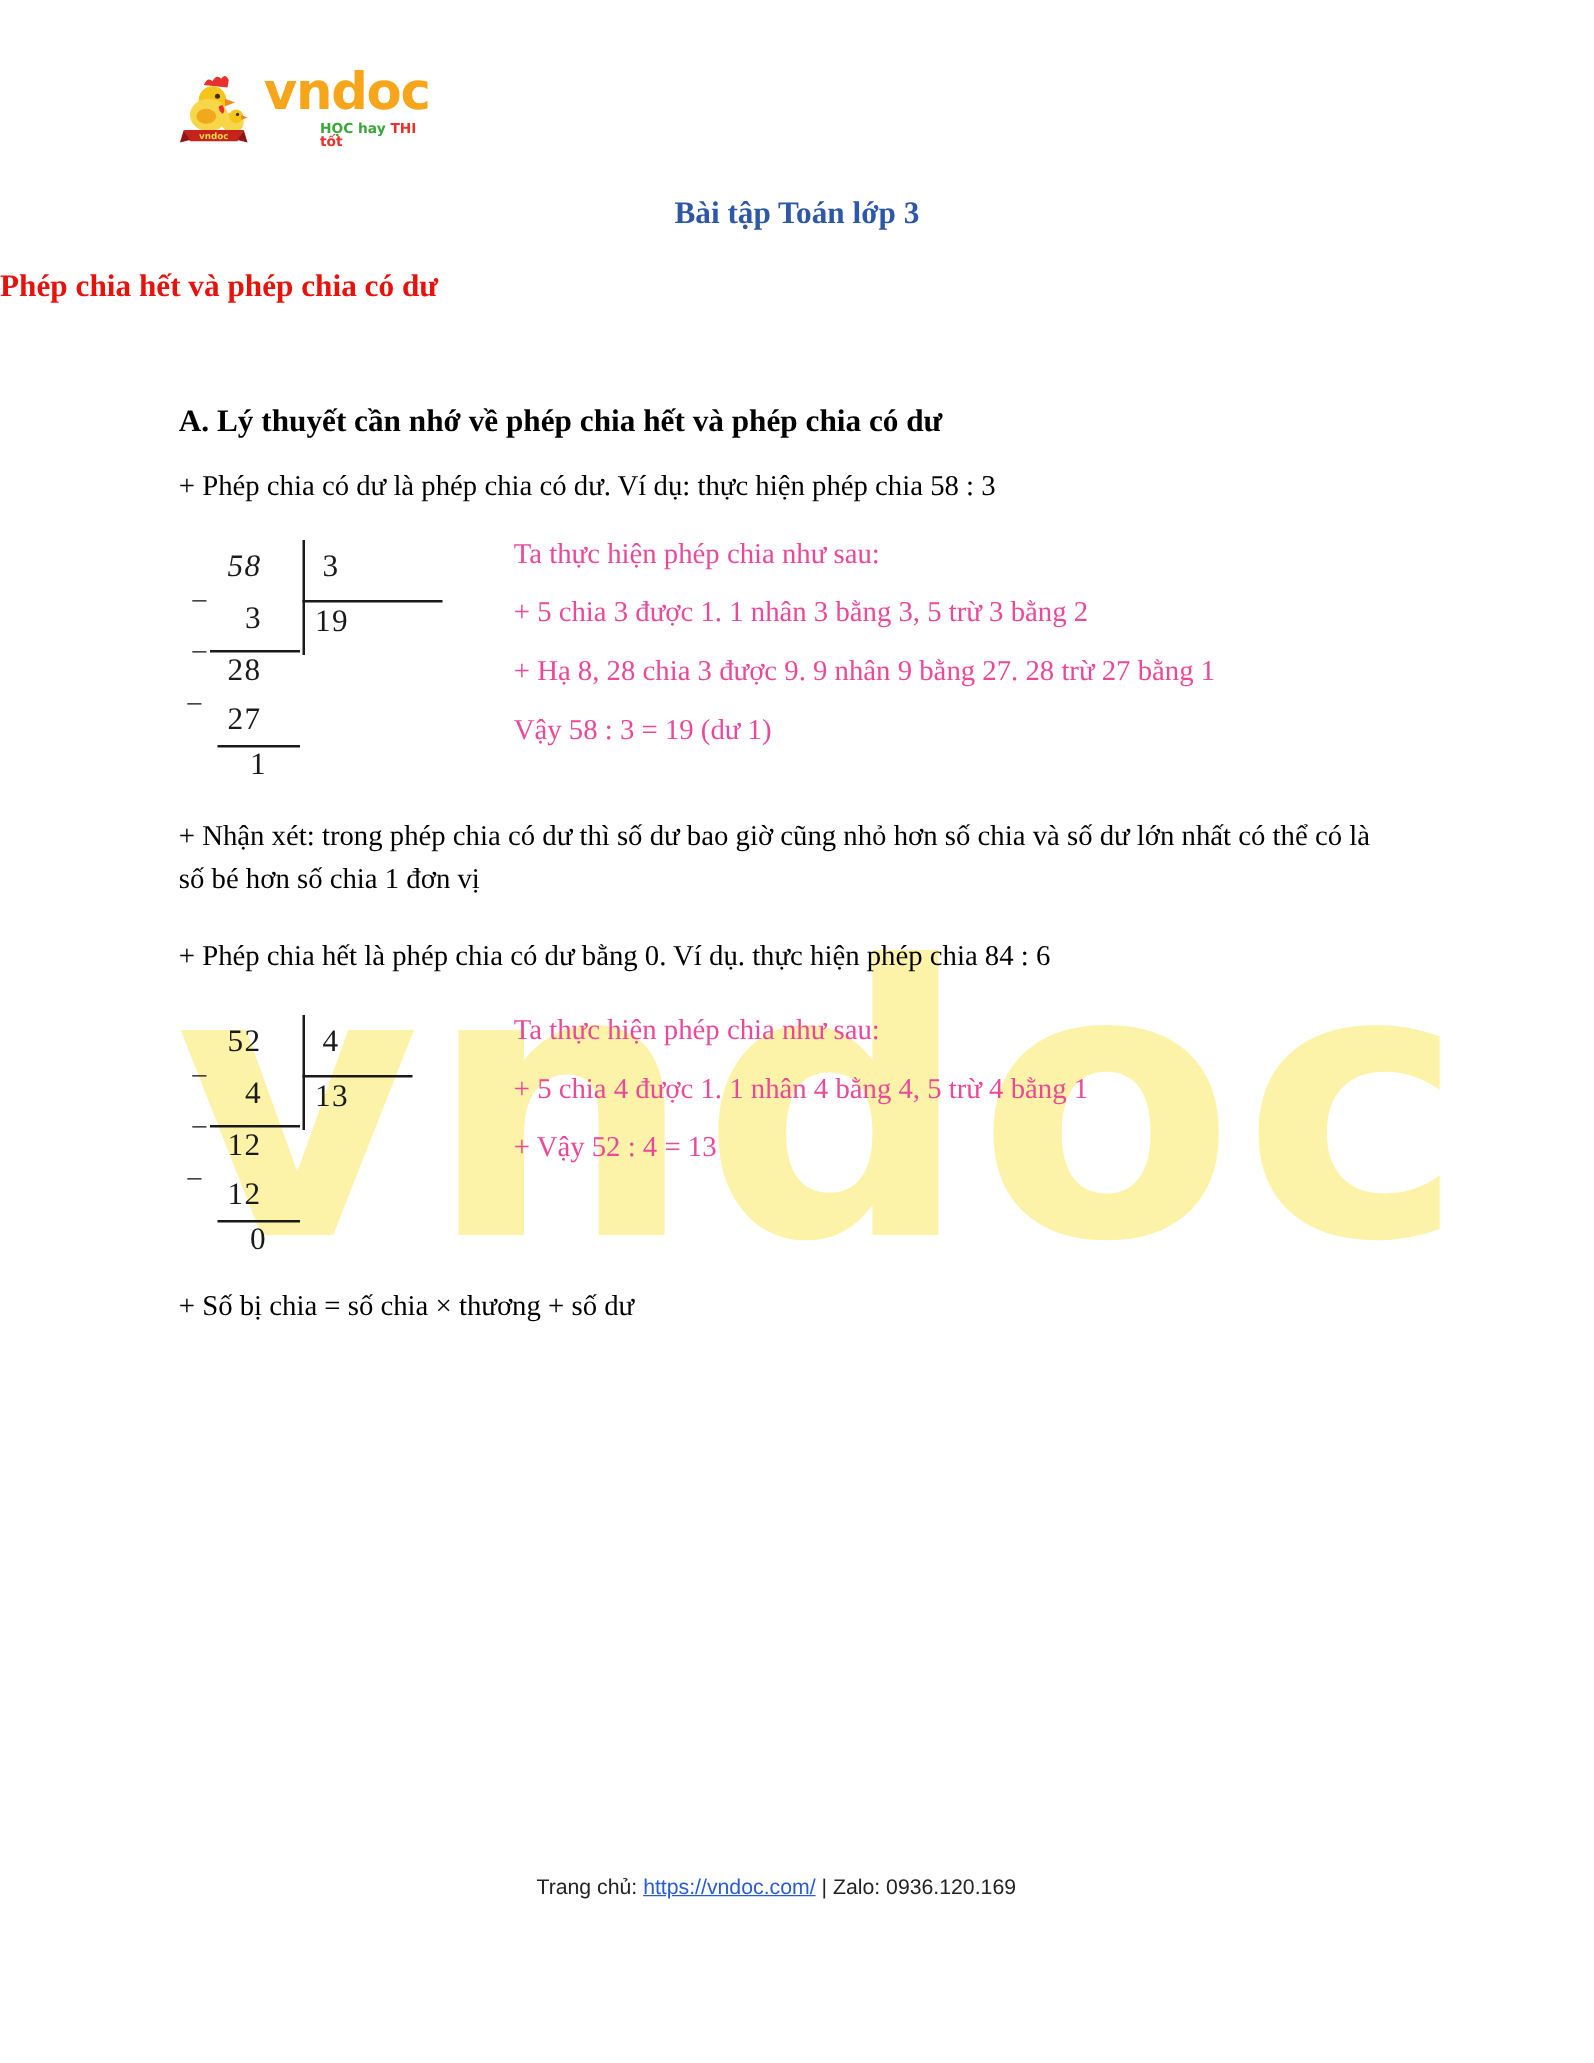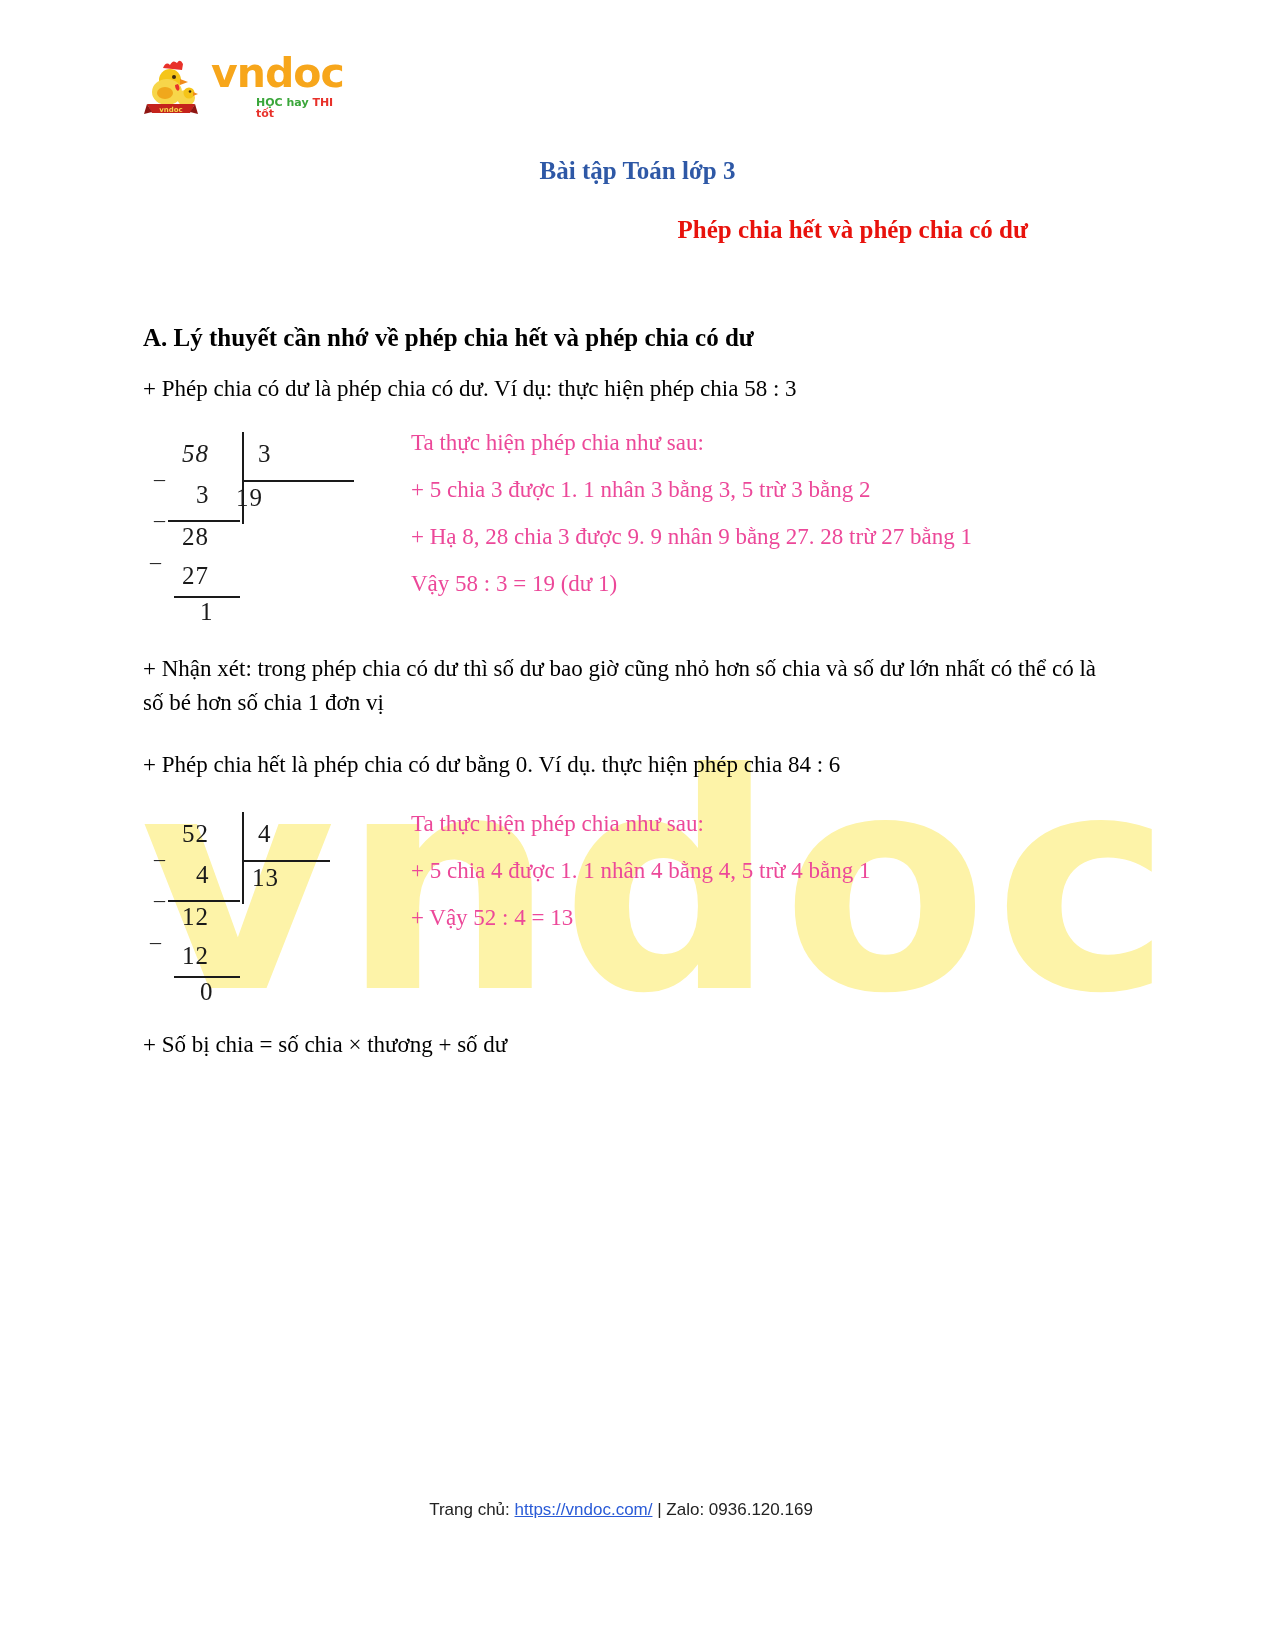--- a/index.html
+++ b/index.html
@@ -49,21 +49,21 @@
   }
   .tag-a{color:#3aa63a;}
   .tag-b{color:#e8312a;}
 
   
   .title1{
     position:absolute;left:0;top:157px;width:1275px;text-align:center;
     font-size:25px;font-weight:700;color:#2e58a6;
   }
   .title2{
-    position:absolute;left:0;top:216px;width:1028px;text-align:right;
+    position:absolute;left:0;top:216px;width:1028px;text-align:left;
     font-size:25px;font-weight:700;color:#e8120c;
   }
   .heading-a{
     position:absolute;left:143px;top:324px;
     font-size:25px;font-weight:700;color:#000;
   }
 
   
   .p{
     position:absolute;
@@ -155,21 +155,21 @@
     <div class="dv">
       <span class="minus" style="left:-6px;top:18px;">_</span>
       <span class="num" style="left:22px;top:0px;font-style:italic;">58</span>
       <span class="num" style="left:98px;top:0px;">3</span>
 
       <div class="vline" style="left:82px;top:-8px;height:92px;"></div>
       <div class="hline" style="left:82px;top:40px;width:112px;"></div>
 
       <span class="minus" style="left:-6px;top:59px;">_</span>
       <span class="num" style="left:36px;top:41px;">3</span>
-      <span class="num" style="left:76px;top:44px;text-align:center;">19</span>
+      <span class="num" style="left:92px;top:44px;text-align:center;">19</span>
 
       <div class="hline" style="left:8px;top:80px;width:72px;"></div>
 
       <span class="minus" style="left:-10px;top:101px;">_</span>
       <span class="num" style="left:22px;top:83px;">28</span>
 
       <span class="num" style="left:22px;top:122px;">27</span>
       <div class="hline" style="left:14px;top:156px;width:66px;"></div>
 
       <span class="num" style="left:40px;top:158px;">1</span>

